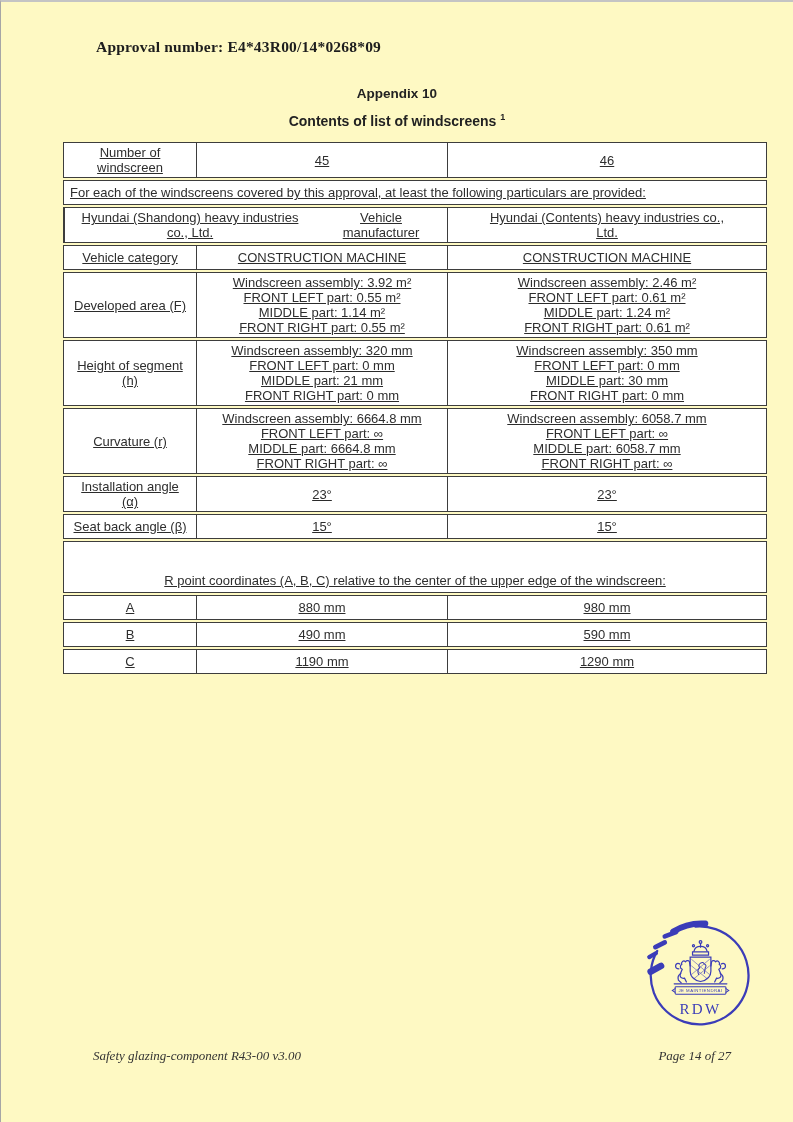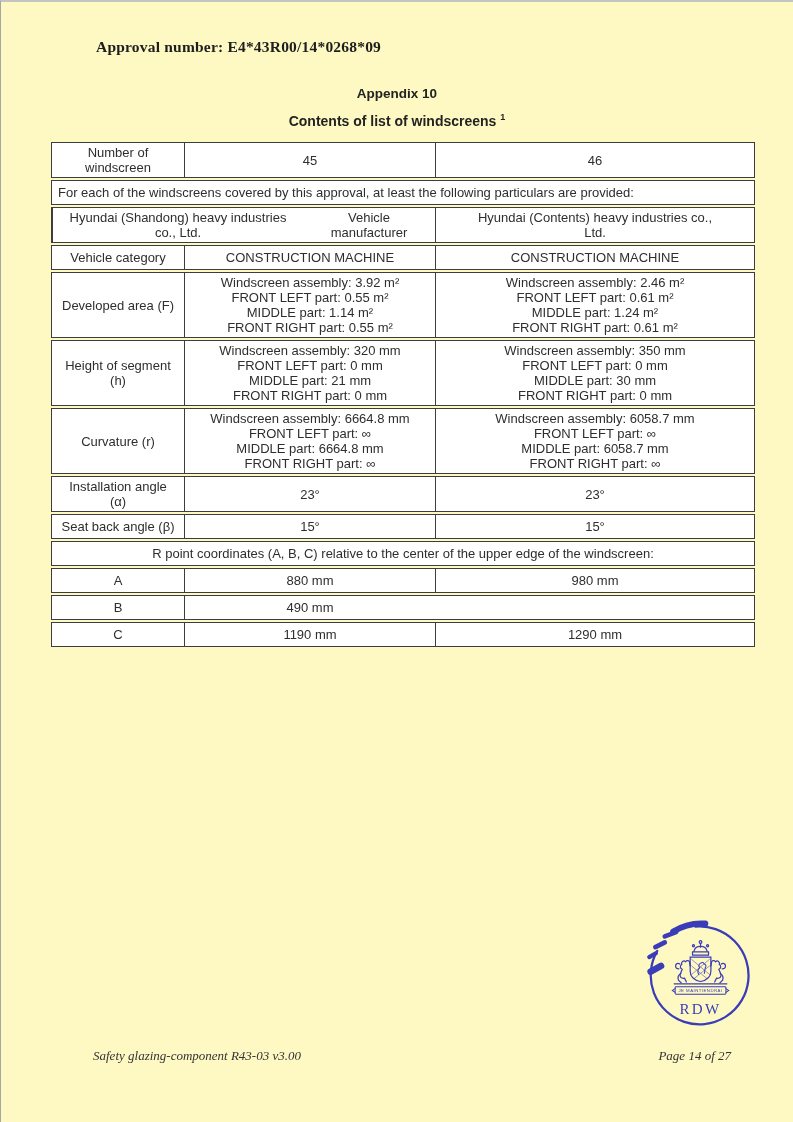--- a/index.html
+++ b/index.html
@@ -11,36 +11,36 @@
   }
   .approval{
     position:absolute;left:95px;top:36px;
     font-family:"Liberation Serif",serif;font-weight:bold;font-size:15.5px;
     letter-spacing:.2px;color:#1e1e1e;
   }
   .titles{position:absolute;left:62px;top:84px;width:668px;text-align:center;}
   .appendix{font-weight:bold;font-size:13.5px;color:#222;}
   .subtitle{font-weight:bold;font-size:14px;margin-top:11px;color:#222;}
   .subtitle sup{font-size:9px;}
-  .wtable{position:absolute;left:50px;top:140px;width:704px;}
+  .wtable{position:absolute;left:62px;top:140px;width:704px;text-decoration:underline;}
   .trow{
     display:flex;align-items:stretch;border:1px solid #3d3d3d;
     margin-bottom:2px;box-sizing:border-box;background:#fff;
   }
   .cell{
     display:flex;align-items:center;justify-content:center;
     text-align:center;font-size:13px;line-height:15px;
     padding:2px 4px;box-sizing:border-box;white-space:pre-line;
     min-height:23px;color:#2e2e2e;
   }
   .cell.label{width:132px;flex:none;}
   .cell.v1{width:251px;flex:none;border-left:1px solid #3d3d3d;}
   .cell.v2{flex:1;border-left:1px solid #3d3d3d;}
   .trow.full .cell{width:100%;justify-content:flex-start;text-align:left;padding:3px 6px;}
-  .trow.full.center .cell{justify-content:center;text-align:right;}
+  .trow.full.center .cell{justify-content:center;text-align:right;margin-top:27px;}
   .stamp{position:absolute;left:642px;top:916px;width:132px;height:127px;color:var(--stamp-color,#3b3cb8);}
   .stamp svg{display:block;width:100%;height:100%;}
   .footer{
     position:absolute;left:92px;right:62px;top:1046px;
     display:flex;justify-content:space-between;
     font-family:"Liberation Serif",serif;font-style:italic;font-size:13px;color:#333;
   }
 </style>
 </head>
 <body>
@@ -139,20 +139,21 @@
 
     <div class="trow">
       <div class="cell label">A</div>
       <div class="cell v1">880 mm</div>
       <div class="cell v2">980 mm</div>
     </div>
 
     <div class="trow">
       <div class="cell label">B</div>
       <div class="cell v1">490 mm</div>
+      <div class="cell v2">590 mm</div>
     </div>
 
     <div class="trow">
       <div class="cell label">C</div>
       <div class="cell v1">1190 mm</div>
       <div class="cell v2">1290 mm</div>
     </div>
 
   </div>
 
@@ -207,17 +208,17 @@
           <path d="M34,75 l-3,2 l3,2"></path>
           <path d="M88,75 l3,2 l-3,2"></path>
         </g>
       </g>
       <text x="61" y="79" text-anchor="middle" font-size="4.6" font-family="Liberation Sans, sans-serif" letter-spacing="0.5" fill="currentColor" stroke="none">JE MAINTIENDRAI</text>
       <text x="61" y="102" text-anchor="middle" font-size="16" font-family="Liberation Serif, serif" letter-spacing="2.5" fill="currentColor" stroke="none">RDW</text>
     </svg>
   </div>
 
   <div class="footer">
-    <span>Safety glazing-component R43-03 v3.00</span>
+    <span>Safety glazing-component R43-00 v3.00</span>
     <span>Page 14 of 27</span>
   </div>
 
 </div>
 
 </body></html>

